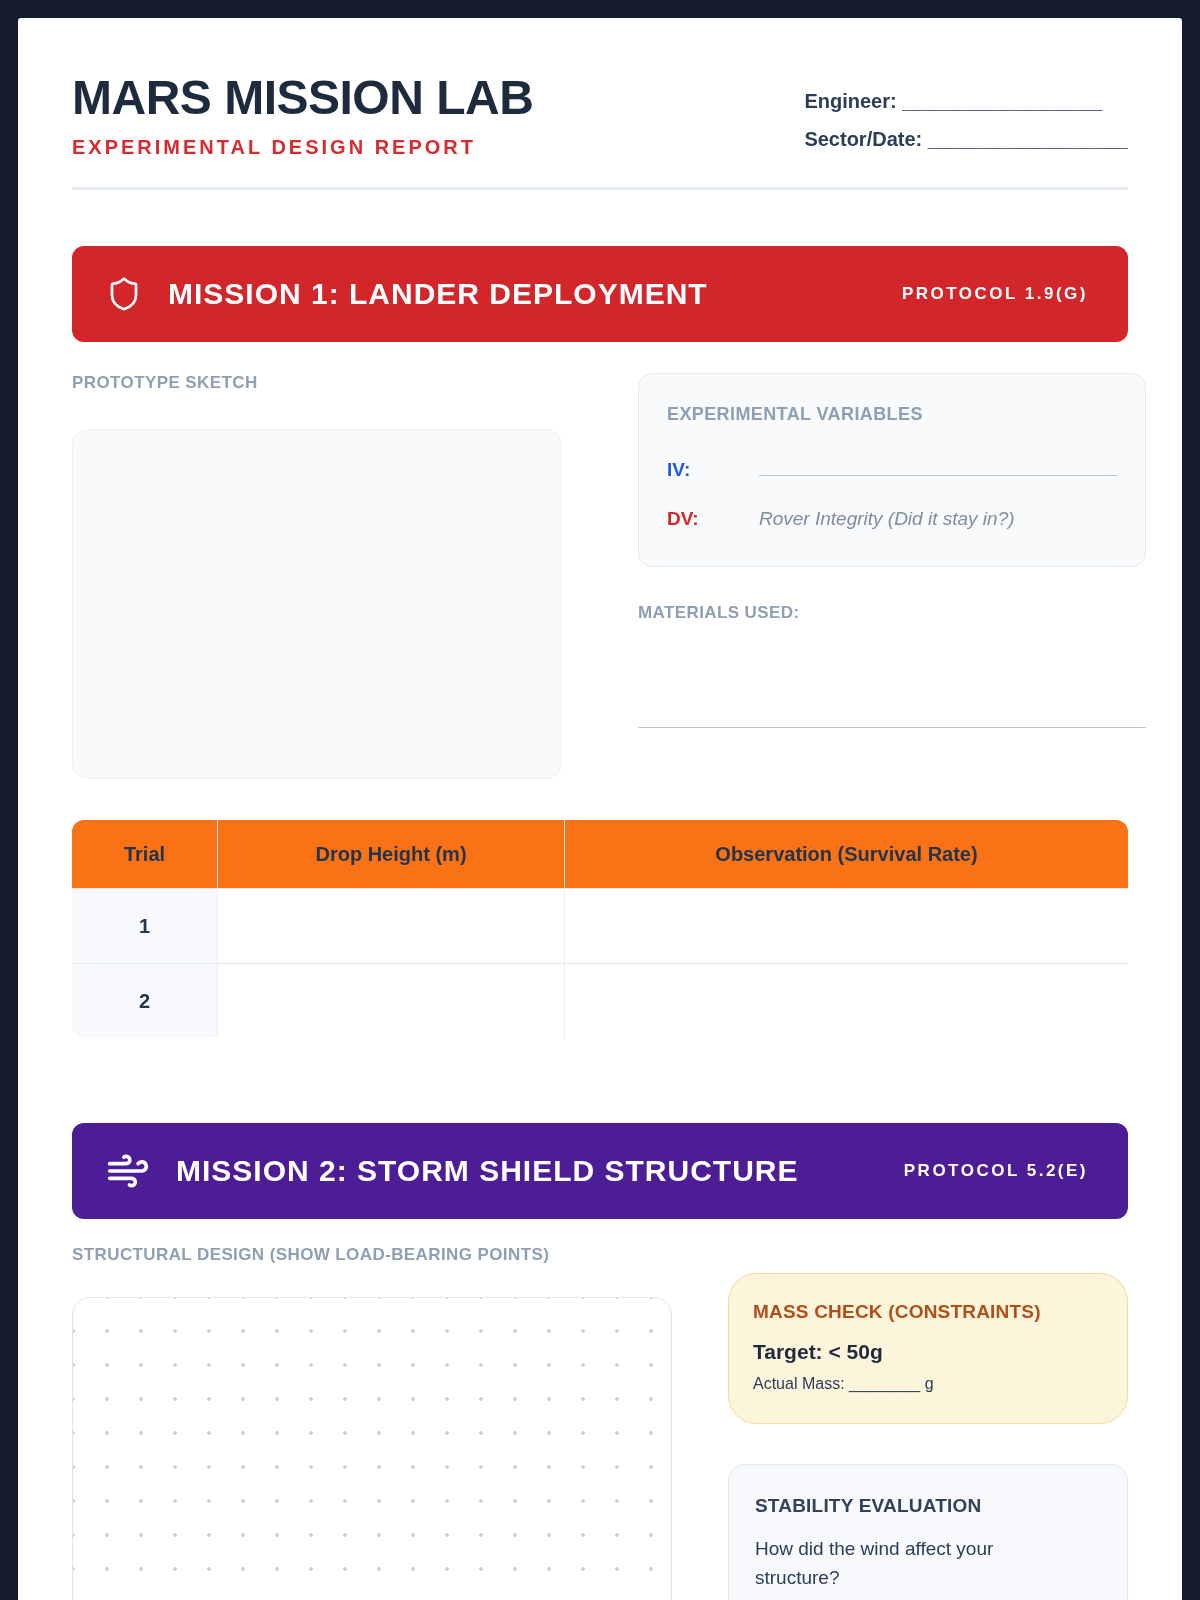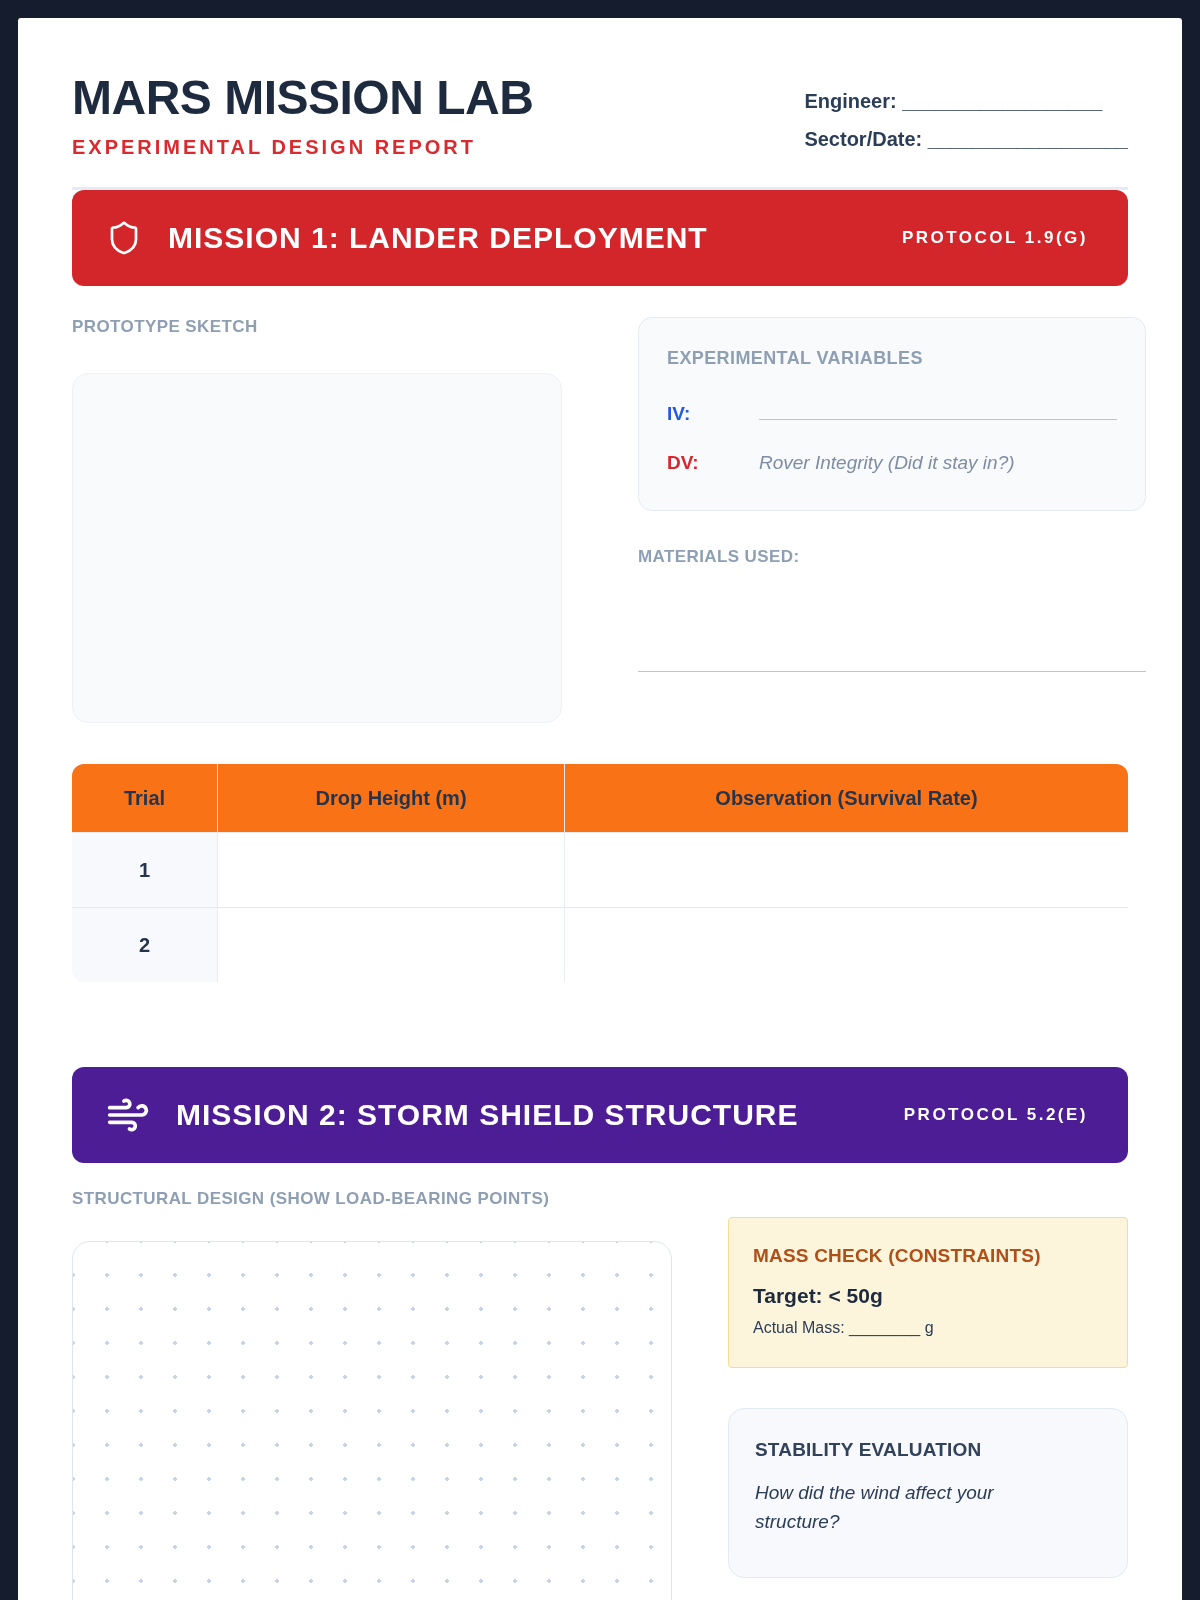--- a/index.html
+++ b/index.html
@@ -48,20 +48,21 @@
     white-space: nowrap;
   }
   .header-divider {
     margin-top: 28px;
     border: none;
     border-top: 3px solid #e5ebf4;
   }
 
   
   .banner {
+    margin-top: 56px;
     height: 96px;
     border-radius: 12px;
     display: flex;
     align-items: center;
     padding: 0 40px 0 34px;
     color: #ffffff;
   }
   .banner.red  { background: #d3262b; }
   .banner.blue { background: #4c1d95; margin-top: 85px; }
   .banner-icon { display: flex; align-items: center; margin-right: 26px; flex: 0 0 auto; }
@@ -179,21 +180,21 @@
     background-position: 17px 16px;
     border: 1.5px solid #dde5f0;
     border-radius: 18px;
   }
 
   
   .mass-box {
     margin-top: 28px;
     background: #fcf5dc;
     border: 1.5px solid #f1dc9b;
-    border-radius: 4px;
+    border-radius: 28px;
     padding: 27px 24px 30px 24px;
   }
   .mass-heading {
     font-size: 19px;
     font-weight: 700;
     letter-spacing: 0.2px;
     color: #b04f17;
   }
   .mass-target {
     margin-top: 17px;
@@ -219,21 +220,20 @@
     font-weight: 700;
     letter-spacing: 0.2px;
     color: #32425a;
   }
   .stability-question {
     margin-top: 18px;
     font-size: 19px;
     line-height: 1.5;
     color: #2c3d58;
     max-width: 310px;
-    font-style: italic;
   }
 </style>
 </head>
 <body>
 
 <div class="frame">
   <div class="page">
 
     <div class="header-row">
       <div>

